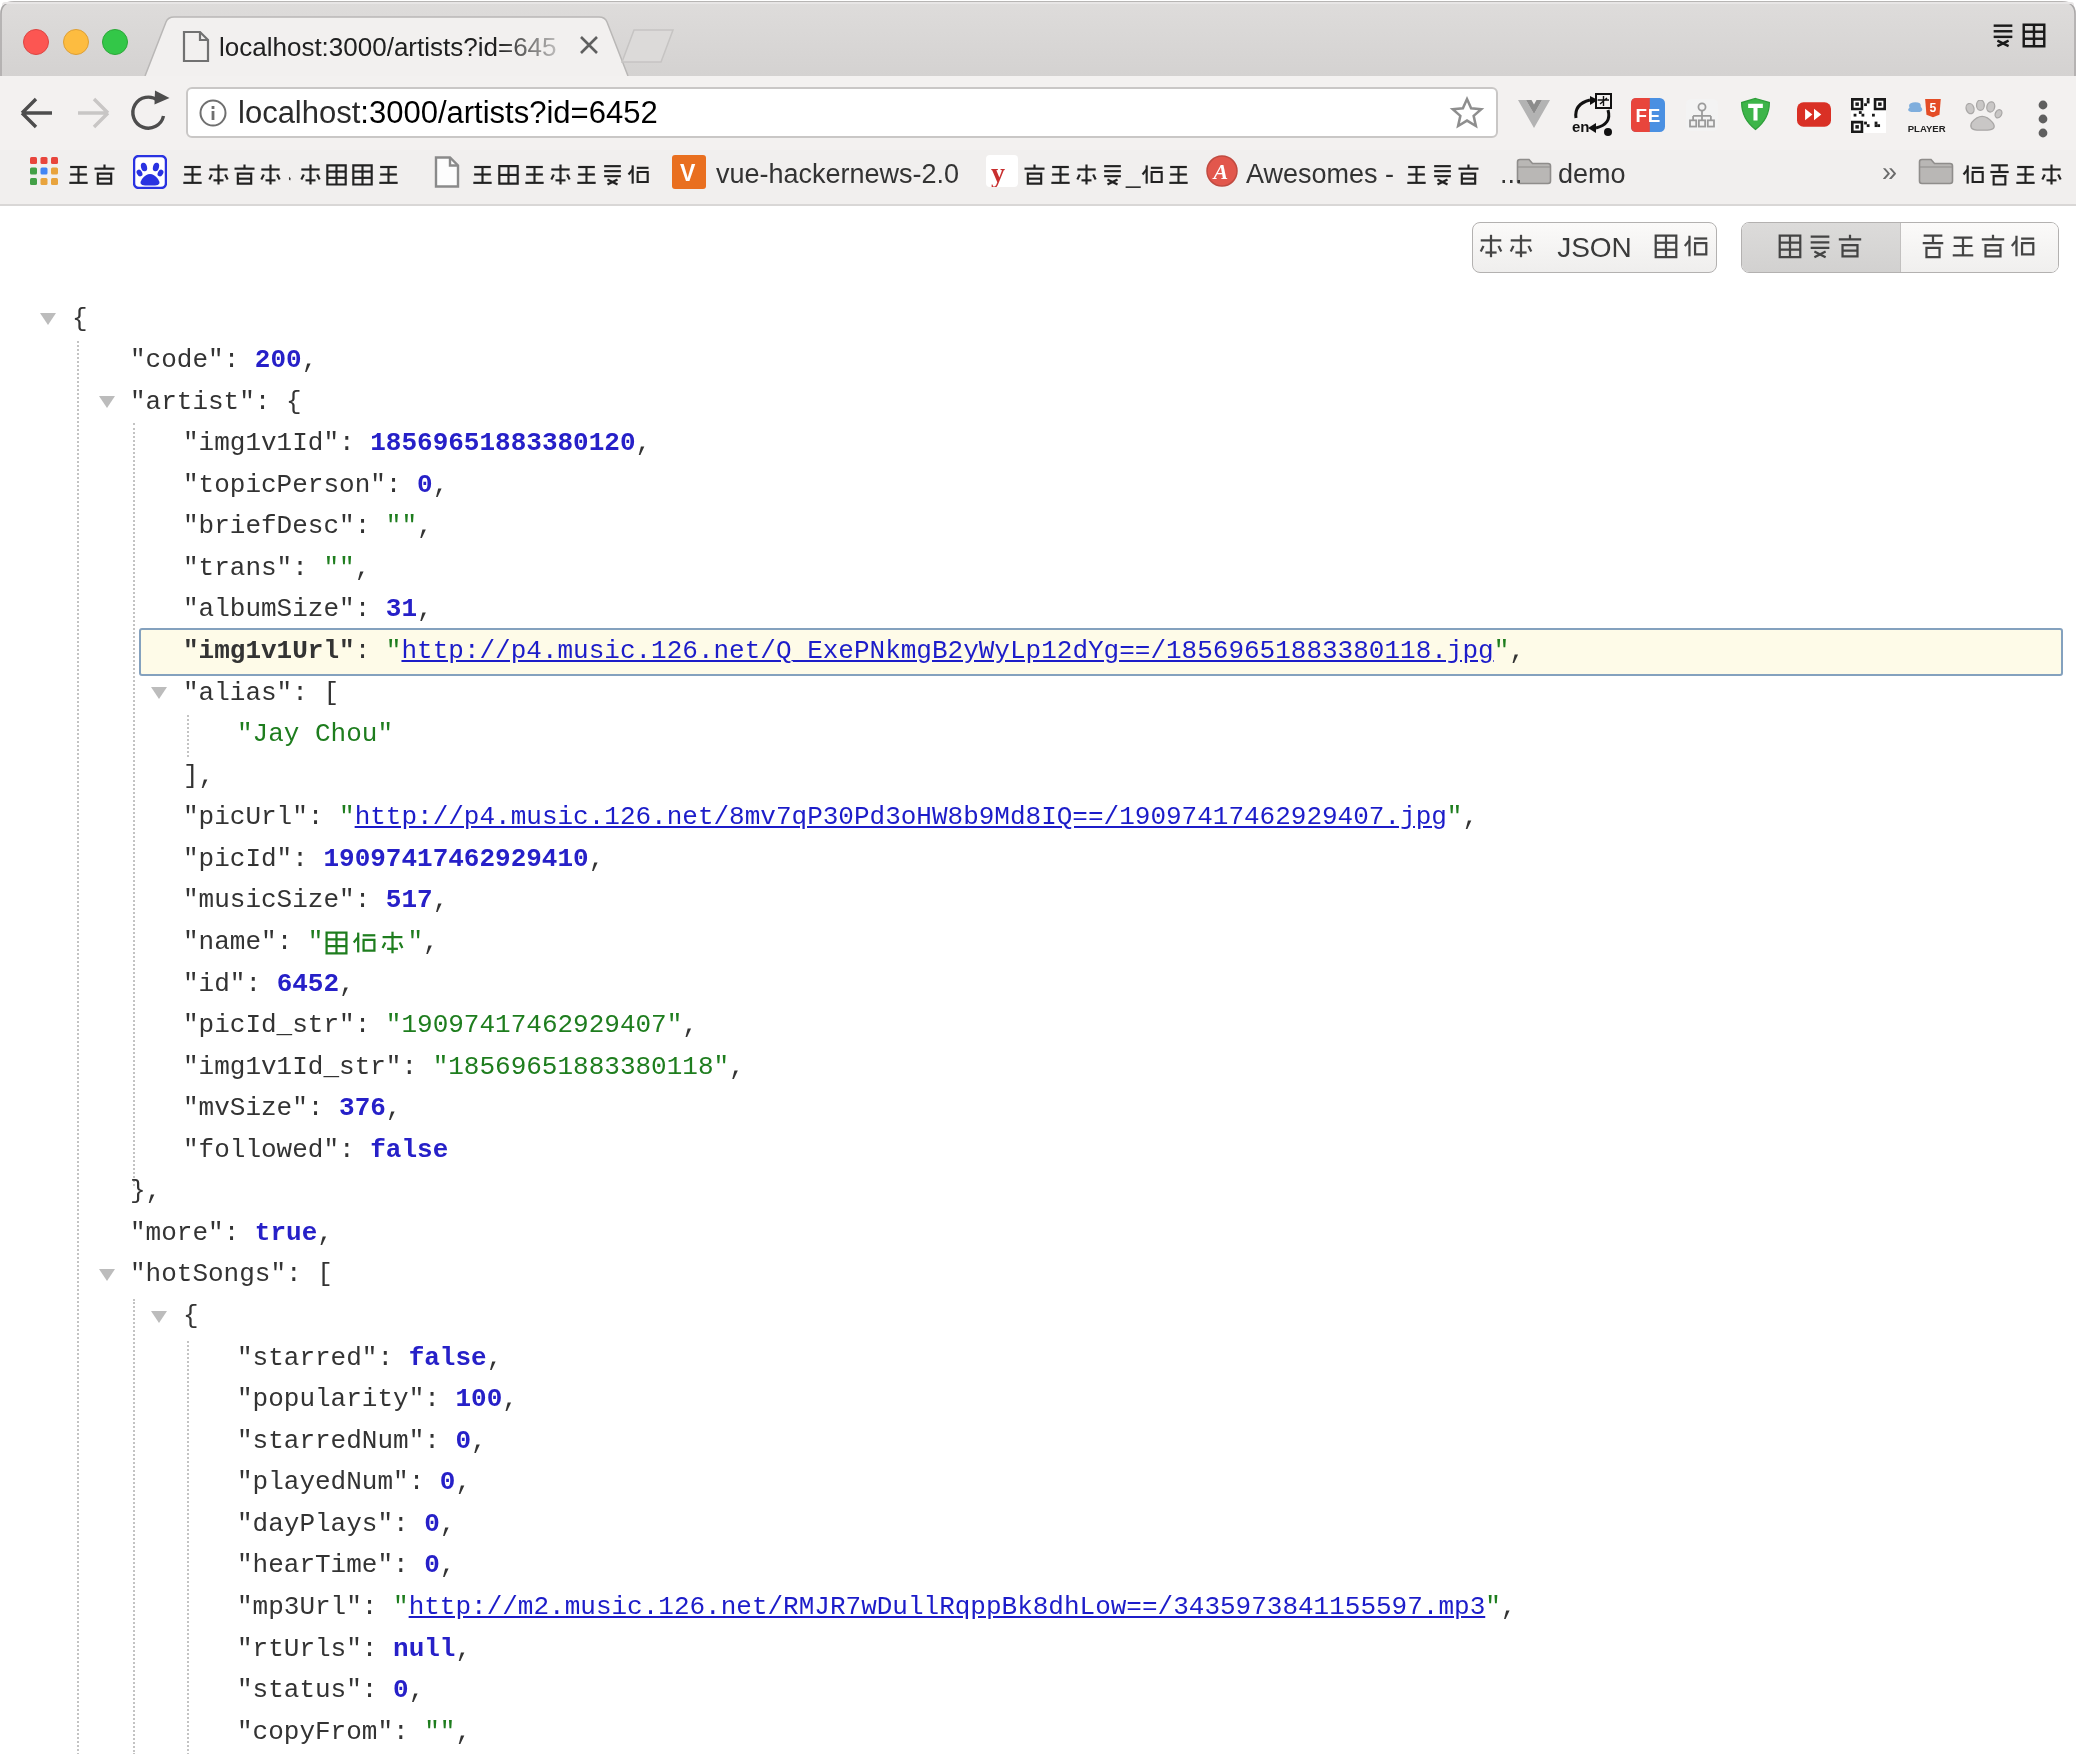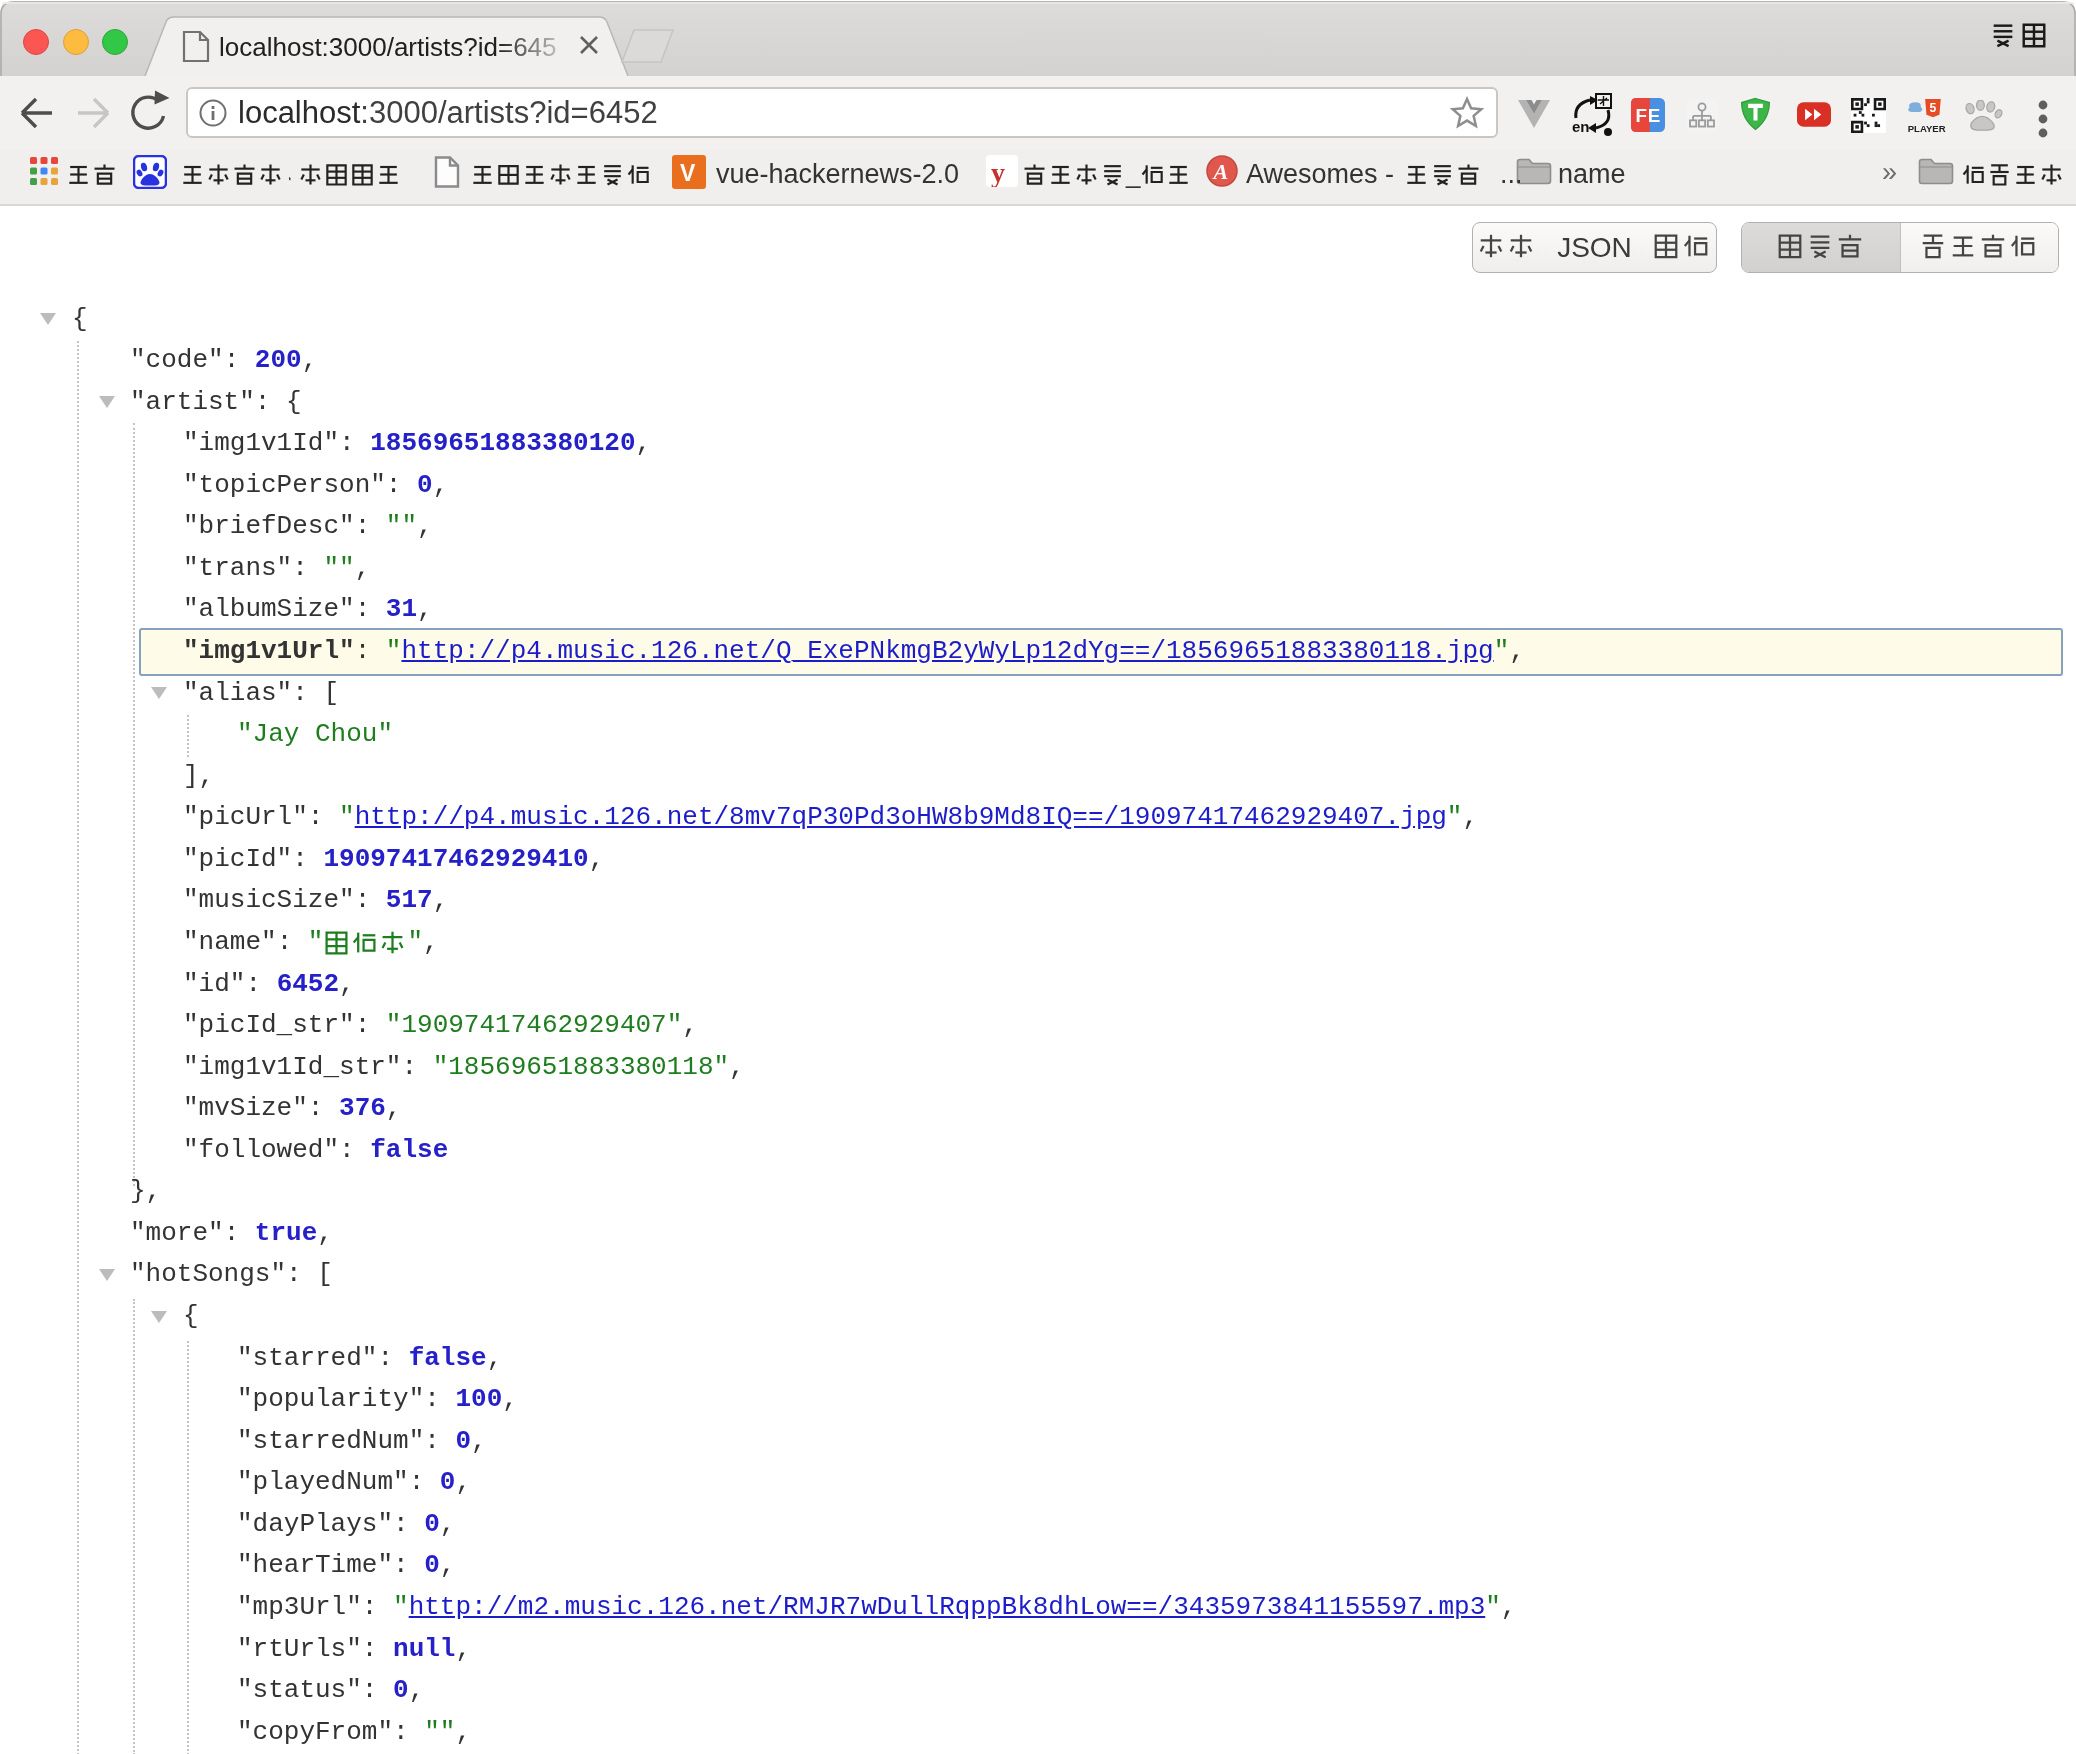--- a/index.html
+++ b/index.html
@@ -1,21 +1,21 @@
 <!DOCTYPE html>
 <html><head><meta charset="utf-8"><style>
 *{margin:0;padding:0;box-sizing:border-box}
 html,body{width:2076px;height:1754px;overflow:hidden;background:#fff;font-family:"Liberation Sans",sans-serif}
 #win{position:relative;width:2076px;height:1754px}
 #toolbar{position:absolute;left:0;top:76px;width:2076px;height:74px;background:#f3f1f0}
 #bookmarks{position:absolute;left:0;top:150px;width:2076px;height:56px;background:#f1efee;border-bottom:2px solid #d9d7d6}
 #content{position:absolute;left:0;top:208px;width:2076px;height:1546px;background:#fff}
 #urlbar{position:absolute;left:186px;top:87px;width:1312px;height:51px;background:#fff;border:2px solid #c9c7c6;border-radius:6px}
 #urltext{position:absolute;left:238px;top:87px;height:51px;line-height:51px;font-size:31px;color:#2b2b2b;letter-spacing:0}
-#urltext .dim{color:#404040}
+#urltext .dim{color:#000000}
 #tabtitle{position:absolute;left:219px;top:30px;width:348px;height:34px;line-height:34px;font-size:26px;color:#202020;white-space:nowrap;overflow:hidden}
 #tabfade{position:absolute;left:498px;top:30px;width:78px;height:34px;background:linear-gradient(90deg,rgba(242,240,239,0),#f2f0ef)}
 #profile{position:absolute;left:1989px;top:25px}
 .bmtext{position:absolute;top:159px;height:30px;line-height:30px;font-size:26px;color:#333;white-space:nowrap}
 .bmlat{font-size:27px;color:#333}
 #chev{position:absolute;left:1882px;top:157px;font-size:27px;color:#6b6b6b}
 
 .btn{position:absolute;display:flex;align-items:center;justify-content:center;border:1.5px solid #b3b1b0;border-radius:8px;font-size:28px;color:#3a3a3a;background:linear-gradient(#fbfaf9,#efeeed)}
 #btn-dl{left:1472px;top:222px;width:245px;height:51px}
 #btn-grp{left:1741px;top:222px;width:318px;height:51px;border:1.5px solid #b3b1b0;border-radius:8px;display:flex;position:absolute;overflow:hidden}
@@ -423,21 +423,21 @@
         </g>
       </svg><svg class="hzg" width="25" height="25" viewBox="0 0 30 30" style="margin-right:1px">
         <g stroke="#222" stroke-width="2.6" fill="none" stroke-linecap="butt">
           <path d="M3 8 H27"></path>
           <path d="M15 3 V8"></path>
           <path d="M7 14 H23 V26 H7 Z"></path>
           <path d="M7 20 H23"></path>
         </g>
       </svg></div>
 <div class="bmtext bmlat" style="left:1500px">...</div>
-<div class="bmtext bmlat" style="left:1558px">name</div>
+<div class="bmtext bmlat" style="left:1558px">demo</div>
 <div class="bmtext" style="left:1961px"><svg class="hzg" width="25" height="25" viewBox="0 0 30 30" style="margin-right:1px">
         <g stroke="#222" stroke-width="2.6" fill="none" stroke-linecap="butt">
           <path d="M8 4 V26"></path>
           <path d="M8 9 L3 15"></path>
           <path d="M13 7 H27"></path>
           <path d="M14 12 H26 V24 H14 Z"></path>
         </g>
       </svg><svg class="hzg" width="25" height="25" viewBox="0 0 30 30" style="margin-right:1px">
         <g stroke="#222" stroke-width="2.6" fill="none" stroke-linecap="butt">
           <path d="M5 4 H25"></path>

